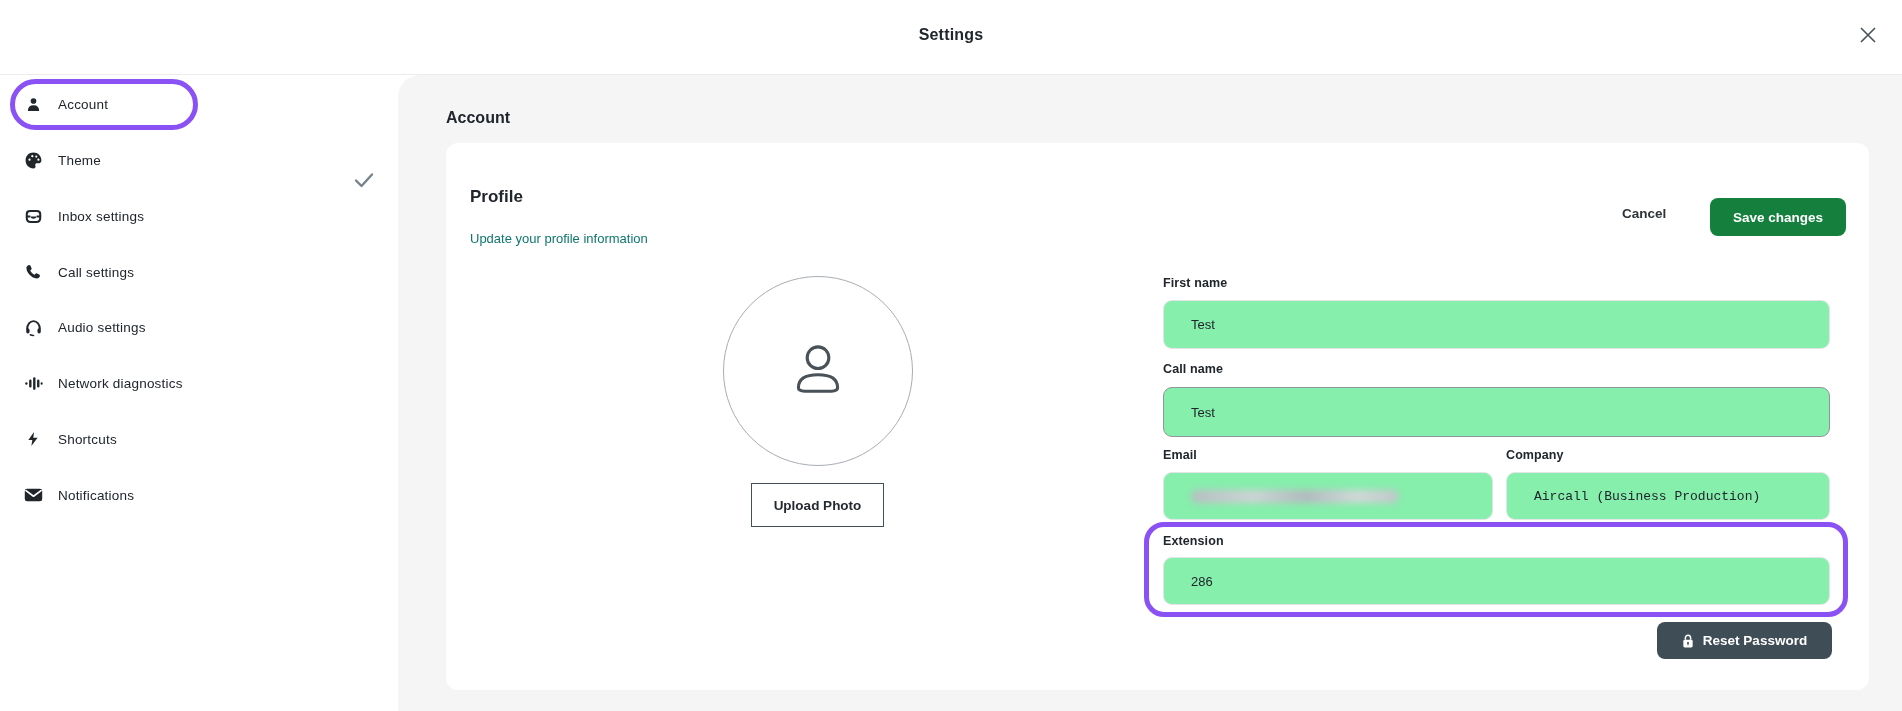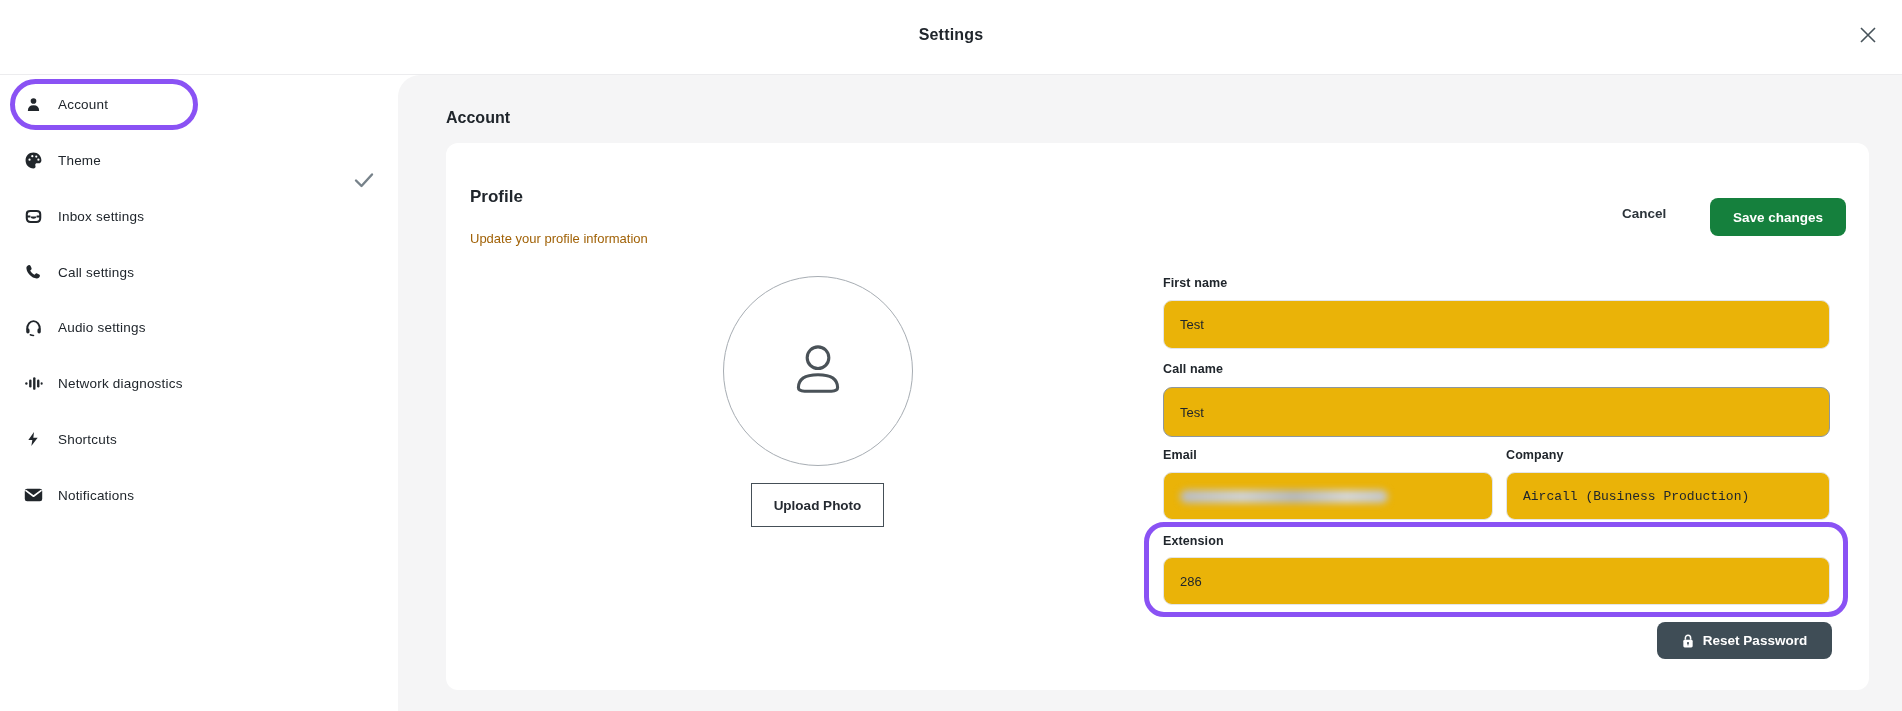--- a/index.html
+++ b/index.html
@@ -27,39 +27,39 @@
 
   
   .main { position:absolute; left:398px; top:75px; width:1504px; height:636px;
     background:#f5f5f6; border-top-left-radius:22px; }
   .section-title { position:absolute; left:48px; top:34px; font-size:16px; font-weight:bold; color:#20262c; }
 
   .card { position:absolute; left:48px; top:68px; width:1423px; height:547px;
     background:#ffffff; border-radius:12px; }
 
   .profile-title { position:absolute; left:24px; top:44px; font-size:17px; font-weight:bold; color:#20262c; }
-  .profile-subtitle { position:absolute; left:24px; top:88px; font-size:13px; color:#a16207; }
+  .profile-subtitle { position:absolute; left:24px; top:88px; font-size:13px; color:#0f766e; }
 
   .cancel-link { position:absolute; left:1176px; top:63px; font-size:13.5px; font-weight:bold;
     color:#2c343a; background:none; border:none; cursor:pointer; }
   .save-btn { position:absolute; left:1264px; top:55px; width:136px; height:38px;
     background:#15803d; color:#ffffff; border:none; border-radius:8px;
     font-size:13.5px; font-weight:bold; cursor:pointer; font-family:inherit; }
 
   
   .avatar-circle { position:absolute; left:277px; top:133px; width:190px; height:190px;
     border:1px solid #a7adb3; border-radius:50%; display:flex; align-items:center; justify-content:center; }
   .upload-btn { position:absolute; left:305px; top:340px; width:133px; height:44px;
     background:#ffffff; border:1.4px solid #454f57; border-radius:0;
     font-size:13.5px; font-weight:bold; color:#252a31; cursor:pointer; font-family:inherit; }
 
   
   .field-label { position:absolute; font-size:12.5px; font-weight:bold; color:#20262c; letter-spacing:.1px; }
-  .text-input { position:absolute; border:1px solid #e3e5e9; border-radius:9px; background:#eab308;
-    font-size:13px; color:#20262c; padding:0 16px; font-family:inherit; outline:none; }
+  .text-input { position:absolute; border:1px solid #e3e5e9; border-radius:9px; background:#86efac;
+    font-size:13px; color:#20262c; padding:0 27px; font-family:inherit; outline:none; }
   .lbl-first   { left:717px; top:133px; }
   .inp-first   { left:717px; top:157px; width:667px; height:49px; }
   .lbl-last    { left:717px; top:219px; }
   .inp-last    { left:717px; top:244px; width:667px; height:50px; border:1.6px solid #8e979e; }
   .lbl-email   { left:717px; top:305px; }
   .inp-email   { left:717px; top:329px; width:330px; height:48px; display:flex; align-items:center; }
   .redacted-bar{ width:208px; height:13px; border-radius:7px;
     background:linear-gradient(90deg,#b9bcc2,#cfd2d6 30%,#b4b8bf 55%,#d4d6da 80%,#c2c5ca);
     filter:blur(3.5px); }
   .lbl-company { left:1060px; top:305px; }

